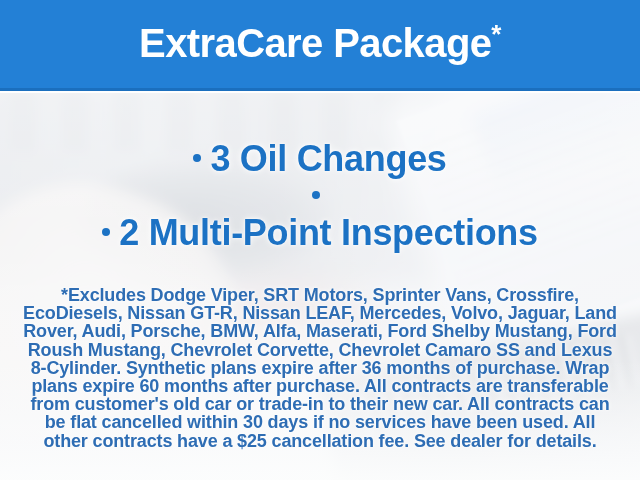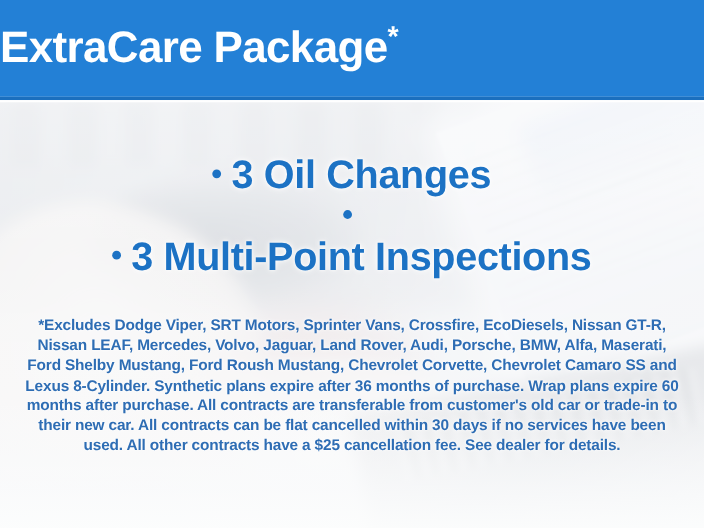--- a/index.html
+++ b/index.html
@@ -188,20 +188,21 @@
   
   #header-banner {
     position: absolute;
     left: 0;
     top: 0;
     width: 640px;
     height: 88px;
     background: #2380d6;
     display: flex;
     align-items: center;
+    justify-content: center;
   }
   #header-underline {
     position: absolute;
     left: 0;
     top: 88px;
     width: 640px;
     height: 3px;
     background: #1b6fbe;
   }
   #header-hairline {
@@ -261,21 +262,21 @@
   }
 
   
   #disclaimer {
     position: absolute;
     left: 22px;
     top: 286px;
     width: 596px;
     text-align: center;
     color: #2e6db4;
-    font-size: 14px;
+    font-size: 18px;
     font-weight: 700;
     line-height: 18.2px;
     letter-spacing: -0.15px;
     text-shadow: 0 0 5px rgba(255,255,255,.95), 0 0 2px rgba(255,255,255,.9);
   }
   #disclaimer p {
     margin: 0;
   }
 </style>
 </head>
@@ -302,20 +303,20 @@
 
   <div id="header-banner">
     <h1 id="header-title"><span>ExtraCare Package</span><span class="asterisk">*</span></h1>
   </div>
   <div id="header-underline"></div>
   <div id="header-hairline"></div>
 
   <ul id="benefits-list">
     <li><span class="dot"></span><span>3 Oil Changes</span></li>
     <li><span class="dot"></span></li>
-    <li><span class="dot"></span><span>3 Multi-Point Inspections</span></li>
+    <li><span class="dot"></span><span>2 Multi-Point Inspections</span></li>
   </ul>
 
   <div id="disclaimer">
     <p>*Excludes Dodge Viper, SRT Motors, Sprinter Vans, Crossfire, EcoDiesels, Nissan GT-R, Nissan LEAF, Mercedes, Volvo, Jaguar, Land Rover, Audi, Porsche, BMW, Alfa, Maserati, Ford Shelby Mustang, Ford Roush Mustang, Chevrolet Corvette, Chevrolet Camaro SS and Lexus 8-Cylinder. Synthetic plans expire after 36 months of purchase. Wrap plans expire 60 months after purchase. All contracts are transferable from customer's old car or trade-in to their new car. All contracts can be flat cancelled within 30 days if no services have been used. All other contracts have a $25 cancellation fee. See dealer for details.</p>
   </div>
 
 </div>
 
 </body></html>

